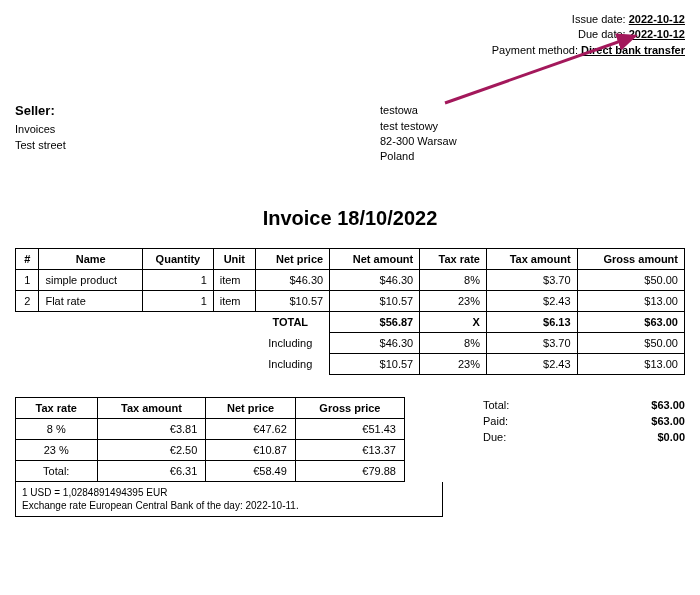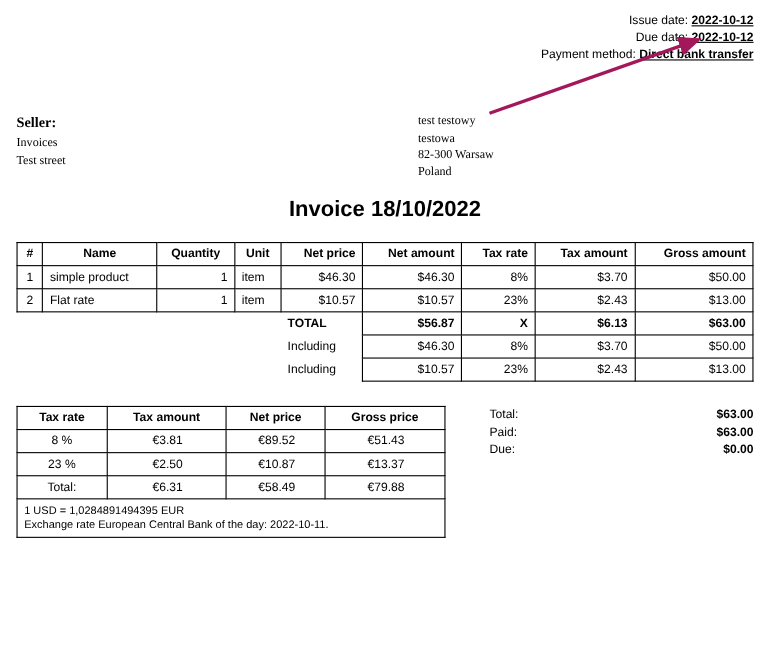--- a/index.html
+++ b/index.html
@@ -24,67 +24,67 @@
     left: 440px;
     width: 210px;
     height: 80px;
     pointer-events: none;
   }
   .parties {
     display: flex;
     margin-top: 45px;
     gap: 60px;
   }
-  .party { flex: 1; font-family: Liberation Serif, serif; }
+  .party { flex: 1; }
   .party h3 { margin: 0 0 4px 0; font-size: 13px; }
   .party div { font-size: 11px; line-height: 1.4; }
   h1.title {
     text-align: center;
     font-size: 20px;
-    margin: 14px 0 18px 0;
+    margin: 42px 0 18px 0;
   }
   table.items {
     border-collapse: collapse;
     width: 100%;
     font-size: 11px;
   }
   table.items th, table.items td {
     border: 1px solid #000;
     padding: 4px 6px;
   }
   table.items th { text-align: center; }
   table.items th.num, table.items td.num { text-align: right; }
   table.items th.center, table.items td.center { text-align: center; }
   table.items td.noborder { border: none; }
   table.items tr.total-row td { font-weight: bold; }
-  table.items td.label-right { text-align: left; border: none; padding-right: 10px; }
+  table.items td.label-right { text-align: center; border: none; padding-right: 10px; }
 
   .bottom {
     display: flex;
     margin-top: 22px;
     gap: 40px;
     align-items: flex-start;
   }
   table.tax {
     border-collapse: collapse;
     font-size: 11px;
     width: 390px;
   }
   table.tax th, table.tax td {
     border: 1px solid #000;
     padding: 4px 8px;
     text-align: center;
   }
-  table.tax td.num { text-align: center; padding-left: 10px; }
+  table.tax td.num { text-align: right; padding-left: 10px; }
   .exchange {
     border: 1px solid #000;
     border-top: none;
     padding: 4px 6px;
     font-size: 10px;
-    width: 390px;
+    width: 428px;
     line-height: 1.3;
   }
   .totals {
     flex: 1;
     font-size: 11px;
   }
   .totals-row {
     display: flex;
     justify-content: space-between;
     padding: 2px 0;
@@ -109,22 +109,22 @@
   <line x1="5" y1="75" x2="195" y2="8" stroke="#a3185b" stroke-width="3" marker-end="url(#ah)"></line>
 </svg>
 
 <div class="parties">
   <div class="party">
     <h3>Seller:</h3>
     <div>Invoices</div>
     <div>Test street</div>
   </div>
   <div class="party">
+    <div>testowa</div>
     <div>test testowy</div>
-    <div>testowa</div>
     <div>82-300 Warsaw</div>
     <div>Poland</div>
   </div>
 </div>
 
 <h1 class="title">Invoice 18/10/2022</h1>
 
 <table class="items">
   <thead>
     <tr>
@@ -197,21 +197,21 @@
           <th>Tax rate</th>
           <th>Tax amount</th>
           <th>Net price</th>
           <th>Gross price</th>
         </tr>
       </thead>
       <tbody>
         <tr>
           <td>8 %</td>
           <td class="num">€3.81</td>
-          <td class="num">€89.52</td>
+          <td class="num">€47.62</td>
           <td class="num">€51.43</td>
         </tr>
         <tr>
           <td>23 %</td>
           <td class="num">€2.50</td>
           <td class="num">€10.87</td>
           <td class="num">€13.37</td>
         </tr>
         <tr>
           <td>Total:</td>

